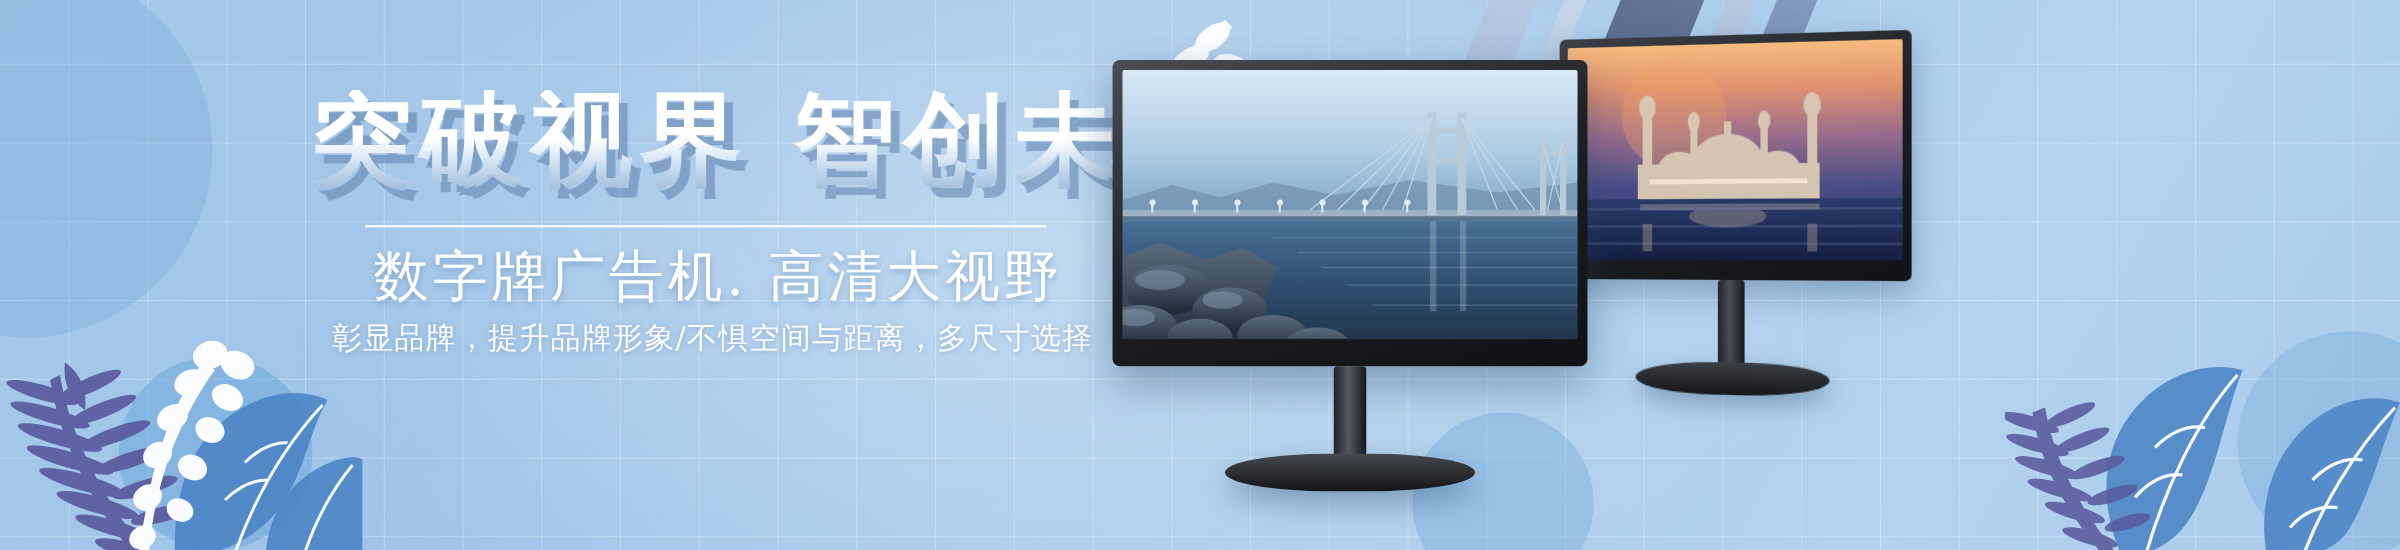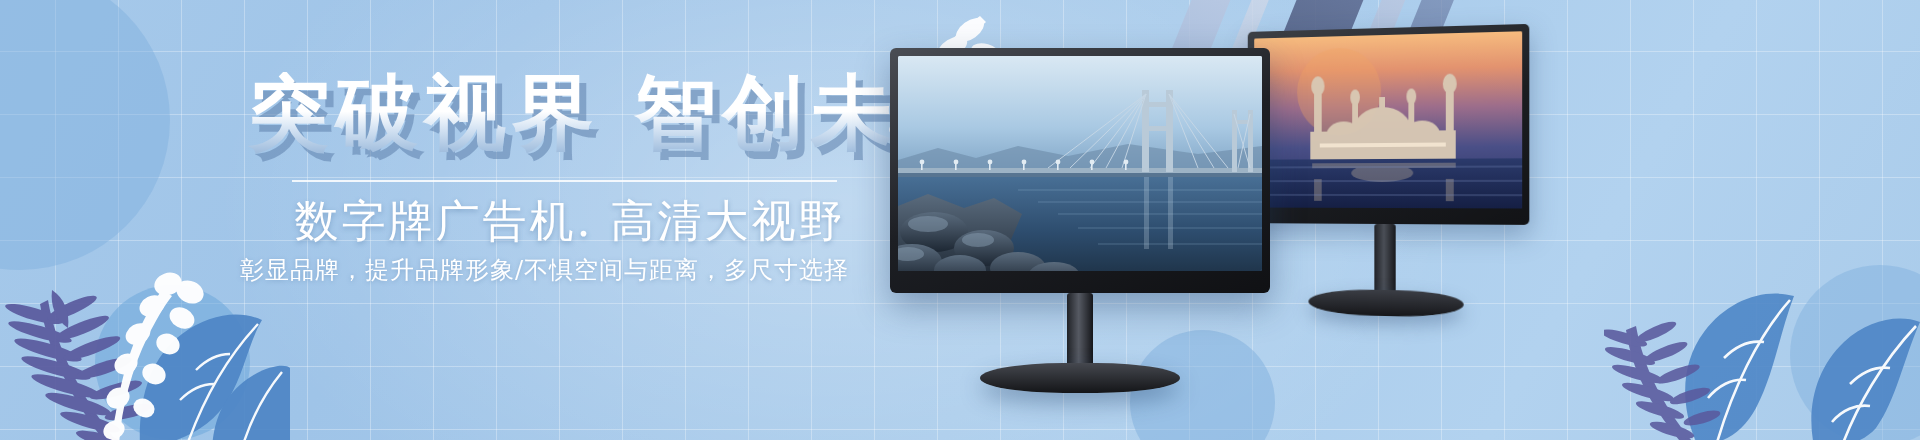--- a/index.html
+++ b/index.html
@@ -56,28 +56,29 @@
     color:transparent;-webkit-text-fill-color:transparent;
     filter:drop-shadow(7px 8px 0 rgba(92,128,172,.55));
     white-space:nowrap;
   }
   .rule{
     position:absolute;left:292px;top:180px;width:545px;height:2px;
     background:rgba(255,255,255,.85);
   }
   .subtitle{
     position:absolute;left:290px;top:192px;width:560px;
-    text-align:center;
+    text-align:right;
     font-family:"DejaVu Serif","Liberation Serif",serif;
     font-size:44px;letter-spacing:3px;color:#ffffff;
     text-shadow:0 2px 5px rgba(80,120,165,.45);
     white-space:nowrap;
   }
   .tagline{
     position:absolute;left:240px;top:254px;width:660px;
+    text-align:center;
     font-family:"DejaVu Serif","Liberation Serif",serif;
     font-size:24px;letter-spacing:1px;color:#ffffff;
     text-shadow:0 1px 4px rgba(80,120,165,.4);
     white-space:nowrap;
   }
 
   
   .leafsvg{position:absolute;pointer-events:none;}
   .bl-left{left:-10px;bottom:-8px;width:300px;height:300px;}
   .bl-right{right:-4px;bottom:-6px;width:320px;height:300px;}

